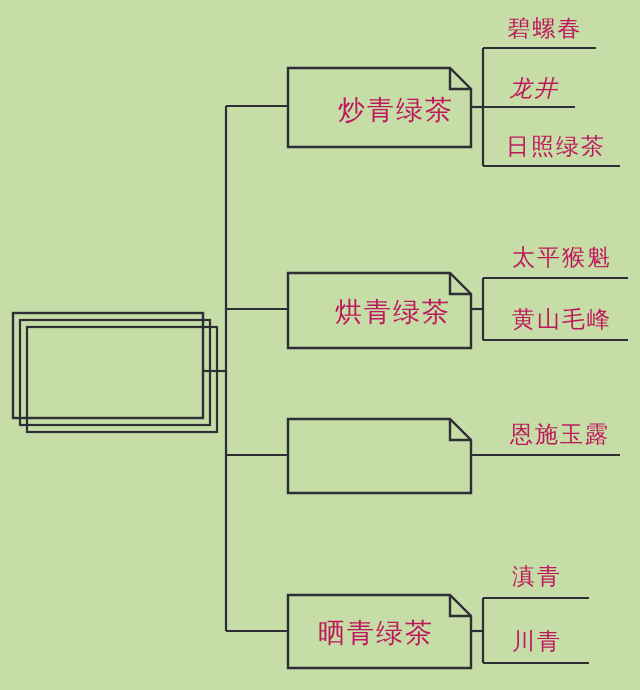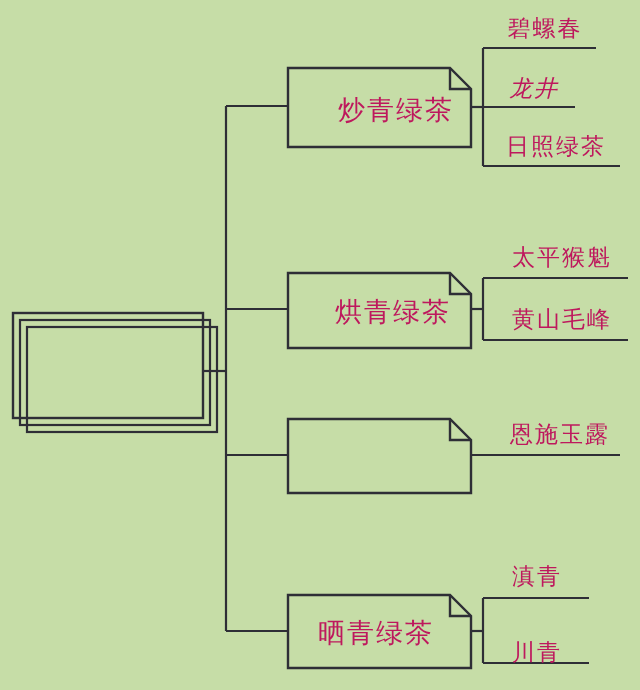--- a/index.html
+++ b/index.html
@@ -132,15 +132,15 @@
   <div class="node-label leaf-label centered" style="left:545px; top:28px;">碧螺春</div>
   <div class="node-label leaf-label centered" style="left:534px; top:88px;font-style:italic;">龙井</div>
   <div class="node-label leaf-label centered" style="left:556px; top:146px;">日照绿茶</div>
 
   <div class="node-label leaf-label centered" style="left:562px; top:257px;">太平猴魁</div>
   <div class="node-label leaf-label centered" style="left:560px; top:434px;">恩施玉露</div>
 
   <div class="node-label leaf-label centered" style="left:562px; top:319px;">黄山毛峰</div>
 
   <div class="node-label leaf-label centered" style="left:537px; top:576px;">滇青</div>
-  <div class="node-label leaf-label centered" style="left:537px; top:641px;margin-top:11px;">川青</div>
+  <div class="node-label leaf-label centered" style="left:537px; top:641px;">川青</div>
 
 </div>
 
 </body></html>

